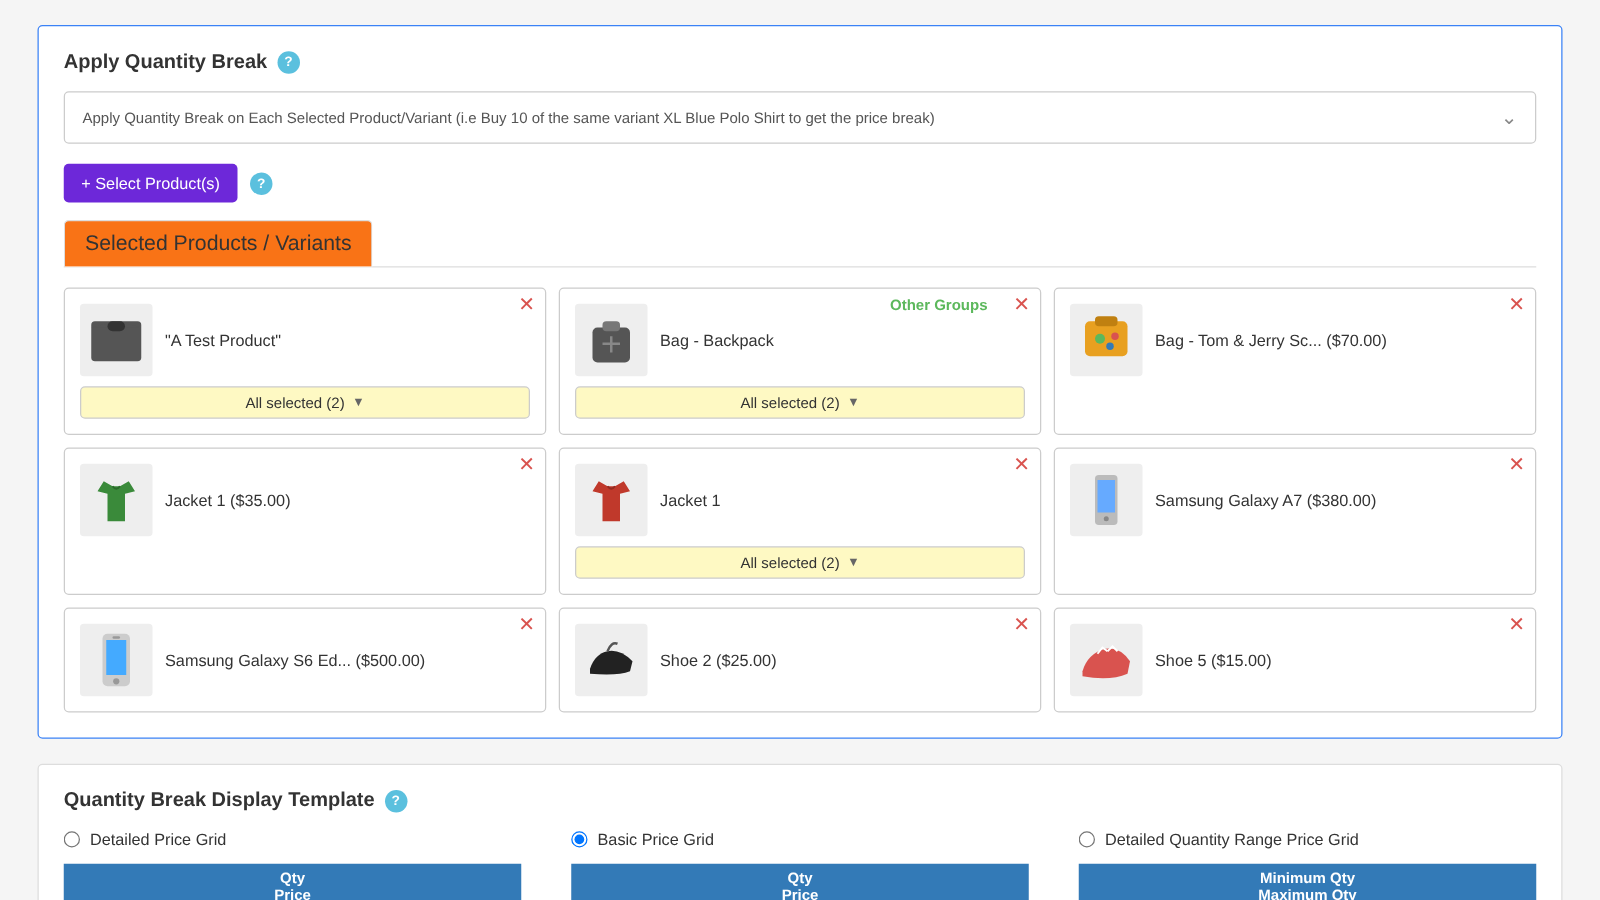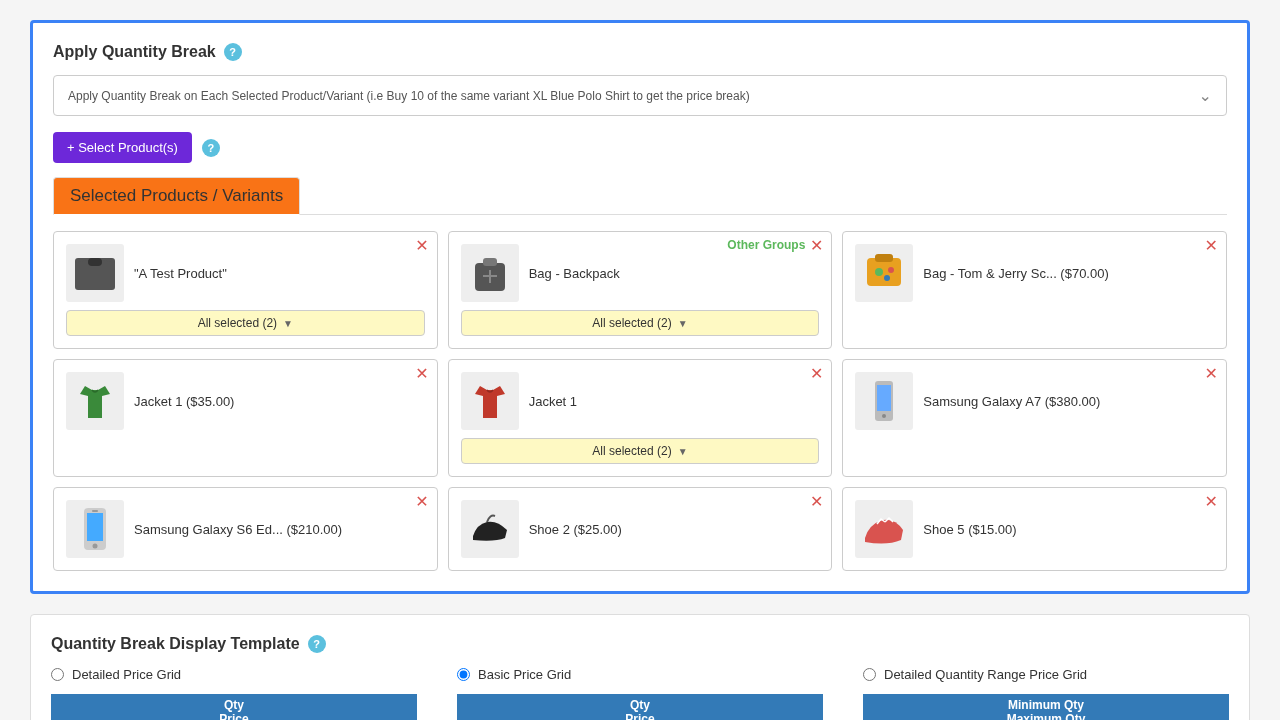--- a/index.html
+++ b/index.html
@@ -9,21 +9,21 @@
       background: #f5f5f5;
       color: #333;
     }
     .page-wrapper {
       max-width: 1260px;
       margin: 0 auto;
       padding: 20px;
     }
     .section-card {
       background: #fff;
-      border: 3px solid #3b82f6;
+      border: 1px solid #3b82f6;
       border-radius: 4px;
       padding: 20px;
       margin-bottom: 20px;
     }
     .section-title {
       font-size: 16px;
       font-weight: 700;
       margin-bottom: 14px;
       display: flex;
       align-items: center;
@@ -134,21 +134,21 @@
       top: 6px;
       right: 8px;
       color: #d9534f;
       font-size: 16px;
       cursor: pointer;
       line-height: 1;
     }
     .other-groups-link {
       position: absolute;
       top: 6px;
-      right: 26px;
+      right: 42px;
       color: #5cb85c;
       font-size: 12px;
       cursor: pointer;
       font-weight: 600;
     }
     .variant-dropdown {
       border: 1px solid #ccc;
       border-radius: 4px;
       padding: 5px 20px;
       font-size: 12px;
@@ -349,21 +349,21 @@
         <div class="product-card-inner">
           <div class="product-img-placeholder">
             <svg viewBox="0 0 50 50" width="50" height="50">
               <rect x="14" y="4" width="22" height="42" rx="4" fill="#ccc"></rect>
               <rect x="17" y="9" width="16" height="28" fill="#4af"></rect>
               <circle cx="25" cy="42" r="2.5" fill="#999"></circle>
               <rect x="22" y="6" width="6" height="2" rx="1" fill="#999"></rect>
             </svg>
           </div>
           <div>
-            <div class="product-name">Samsung Galaxy S6 Ed... ($210.00)</div>
+            <div class="product-name">Samsung Galaxy S6 Ed... ($500.00)</div>
           </div>
         </div>
       </div>
 
       <div class="product-card">
         <span class="close-btn">✕</span>
         <div class="product-card-inner">
           <div class="product-img-placeholder">
             <svg viewBox="0 0 50 50" width="50" height="50">
               <path d="M8 32 Q12 20 22 18 Q32 16 42 26 L40 34 Q30 38 8 36 Z" fill="#222"></path>

